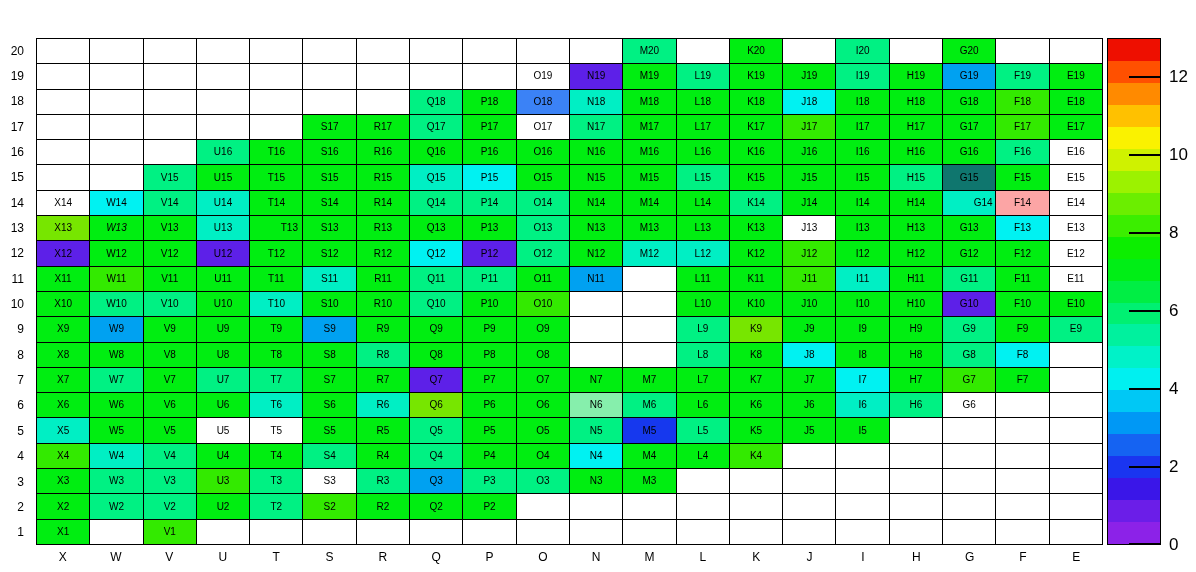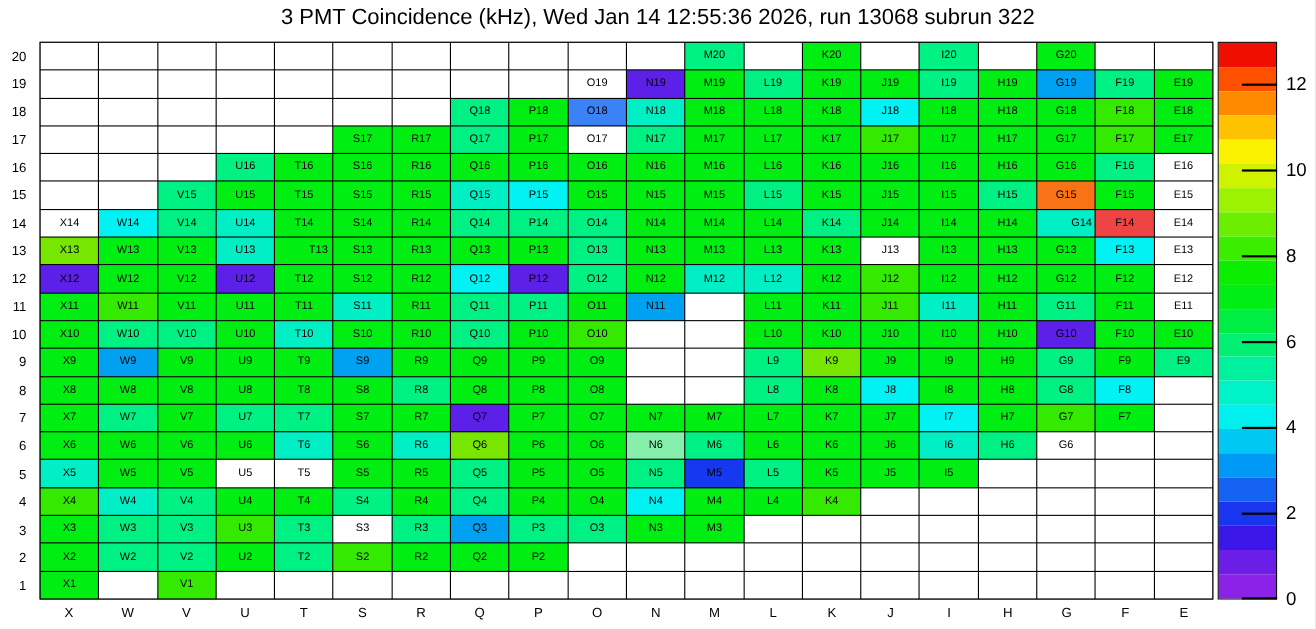--- a/index.html
+++ b/index.html
@@ -24,21 +24,20 @@
         border:1px solid #000;display:flex;flex-direction:column-reverse;}
   .cbar .band{flex:1;}
   .cbar-ticks{position:absolute;left:1107px;top:38px;width:89px;height:507px;}
   .cbar-ticks .tick{position:absolute;left:22px;width:32px;height:2px;background:#000;}
   .cbar-ticks .tlabel{position:absolute;left:62px;font-size:17px;transform:translateY(-50%);}
 </style>
 </head>
 <body>
 
 <div class="fig">
-  <div class="title">3 PMT Coincidence (kHz), Wed Jan 14 12:55:36 2026, run 13068 subrun 322</div>
   <div class="plot" id="plot">
       <div class="cell"></div>
       <div class="cell"></div>
       <div class="cell"></div>
       <div class="cell"></div>
       <div class="cell"></div>
       <div class="cell"></div>
       <div class="cell"></div>
       <div class="cell"></div>
       <div class="cell"></div>
@@ -143,45 +142,45 @@
       <div class="cell" style="background: rgb(0, 239, 196);">Q15</div>
       <div class="cell" style="background: rgb(0, 242, 242);">P15</div>
       <div class="cell" style="background: rgb(0, 238, 17);">O15</div>
       <div class="cell" style="background: rgb(0, 238, 17);">N15</div>
       <div class="cell" style="background: rgb(0, 238, 17);">M15</div>
       <div class="cell" style="background: rgb(0, 241, 131);">L15</div>
       <div class="cell" style="background: rgb(0, 238, 17);">K15</div>
       <div class="cell" style="background: rgb(0, 238, 17);">J15</div>
       <div class="cell" style="background: rgb(0, 238, 17);">I15</div>
       <div class="cell" style="background: rgb(0, 241, 131);">H15</div>
-      <div class="cell" style="background: #f97316;">G15</div>
+      <div class="cell" style="background: #0f766e;">G15</div>
       <div class="cell" style="background: rgb(0, 238, 17);">F15</div>
       <div class="cell" style="background: rgb(255, 255, 255);">E15</div>
       <div class="cell" style="background: rgb(255, 255, 255);">X14</div>
       <div class="cell" style="background: rgb(0, 242, 242);">W14</div>
       <div class="cell" style="background: rgb(0, 241, 131);">V14</div>
       <div class="cell" style="background: rgb(0, 239, 196);">U14</div>
       <div class="cell" style="background: rgb(0, 238, 17);">T14</div>
       <div class="cell" style="background: rgb(0, 238, 17);">S14</div>
       <div class="cell" style="background: rgb(0, 238, 17);">R14</div>
       <div class="cell" style="background: rgb(0, 241, 131);">Q14</div>
       <div class="cell" style="background: rgb(0, 241, 131);">P14</div>
       <div class="cell" style="background: rgb(0, 241, 131);">O14</div>
       <div class="cell" style="background: rgb(0, 238, 17);">N14</div>
       <div class="cell" style="background: rgb(0, 238, 17);">M14</div>
       <div class="cell" style="background: rgb(0, 238, 17);">L14</div>
       <div class="cell" style="background: rgb(0, 241, 131);">K14</div>
       <div class="cell" style="background: rgb(0, 238, 17);">J14</div>
       <div class="cell" style="background: rgb(0, 238, 17);">I14</div>
       <div class="cell" style="background: rgb(0, 238, 17);">H14</div>
       <div class="cell" style="background: rgb(0, 239, 196); padding-left: 28px;">G14</div>
-      <div class="cell" style="background: #ef4444;">F14</div>
+      <div class="cell" style="background: #fca5a5;">F14</div>
       <div class="cell" style="background: rgb(255, 255, 255);">E14</div>
       <div class="cell" style="background: rgb(119, 230, 0);">X13</div>
-      <div class="cell" style="background: rgb(0, 238, 17);">W13</div>
+      <div class="cell" style="background: rgb(0, 238, 17); font-style: italic;">W13</div>
       <div class="cell" style="background: rgb(0, 238, 17);">V13</div>
       <div class="cell" style="background: rgb(0, 239, 196);">U13</div>
       <div class="cell" style="background: rgb(0, 238, 17); padding-left: 26px;">T13</div>
       <div class="cell" style="background: rgb(0, 238, 17);">S13</div>
       <div class="cell" style="background: rgb(0, 238, 17);">R13</div>
       <div class="cell" style="background: rgb(0, 238, 17);">Q13</div>
       <div class="cell" style="background: rgb(0, 238, 17);">P13</div>
       <div class="cell" style="background: rgb(0, 241, 131);">O13</div>
       <div class="cell" style="background: rgb(0, 238, 17);">N13</div>
       <div class="cell" style="background: rgb(0, 238, 17);">M13</div>

